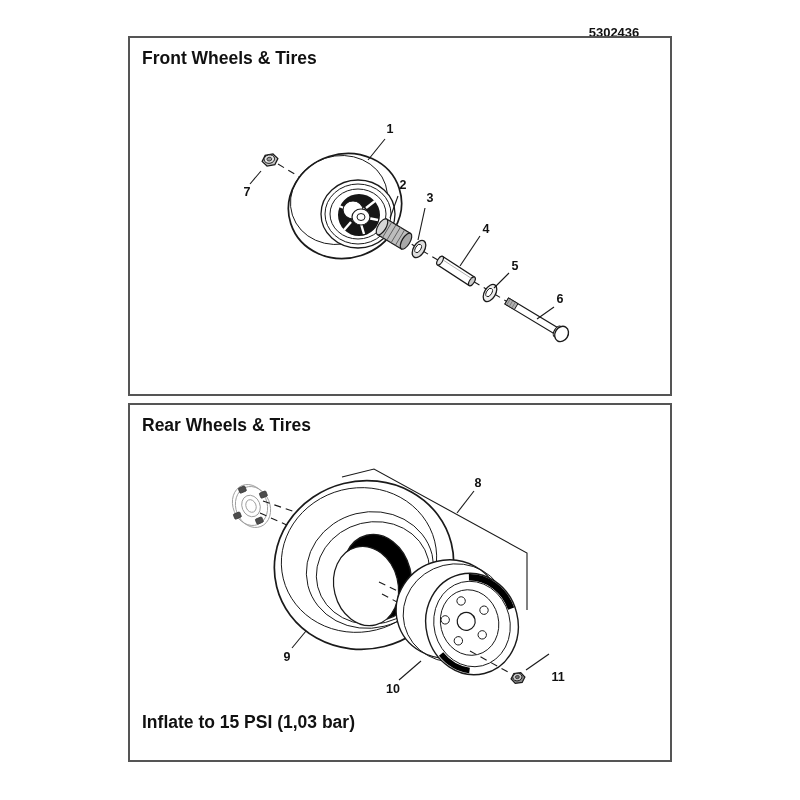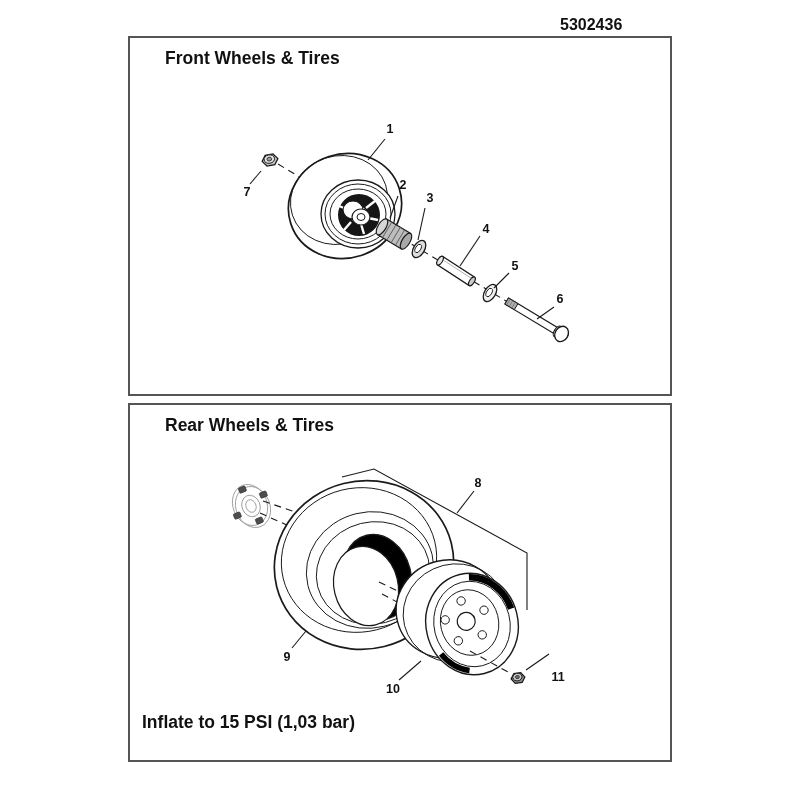--- a/index.html
+++ b/index.html
@@ -1,32 +1,32 @@
 <!DOCTYPE html>
 <html><head>
 <meta charset="utf-8">
 <style>
   html,body{margin:0;padding:0;}
   body{
     width:800px;height:800px;background:#ffffff;position:relative;
     font-family:"Liberation Sans", sans-serif;overflow:hidden;
   }
   .doc-number{
-    position:absolute;top:16px;left:560px;width:108px;text-align:left;
-    font-size:16px;font-weight:bold;color:#111;letter-spacing:0px;
+    position:absolute;top:25px;left:560px;width:108px;text-align:center;
+    font-size:13px;font-weight:bold;color:#111;letter-spacing:0px;
   }
   .panel{
     position:absolute;left:128px;width:540px;
     border:2px solid #555;background:#fff;
   }
   .panel-front{top:36px;height:356px;}
   .panel-rear{top:403px;height:355px;}
   .panel-title{
     position:absolute;left:12px;top:10px;
-    font-size:17.5px;font-weight:bold;color:#111;margin-left:23px;
+    font-size:17.5px;font-weight:bold;color:#111;
   }
   .inflate-note{
     position:absolute;left:12px;bottom:27px;
     font-size:17.5px;font-weight:bold;color:#111;
   }
   .diagram{position:absolute;left:0;top:0;}
   .part-num{
     position:absolute;font-size:12.5px;font-weight:bold;color:#111;
     transform:translate(-50%,-50%);
   }

